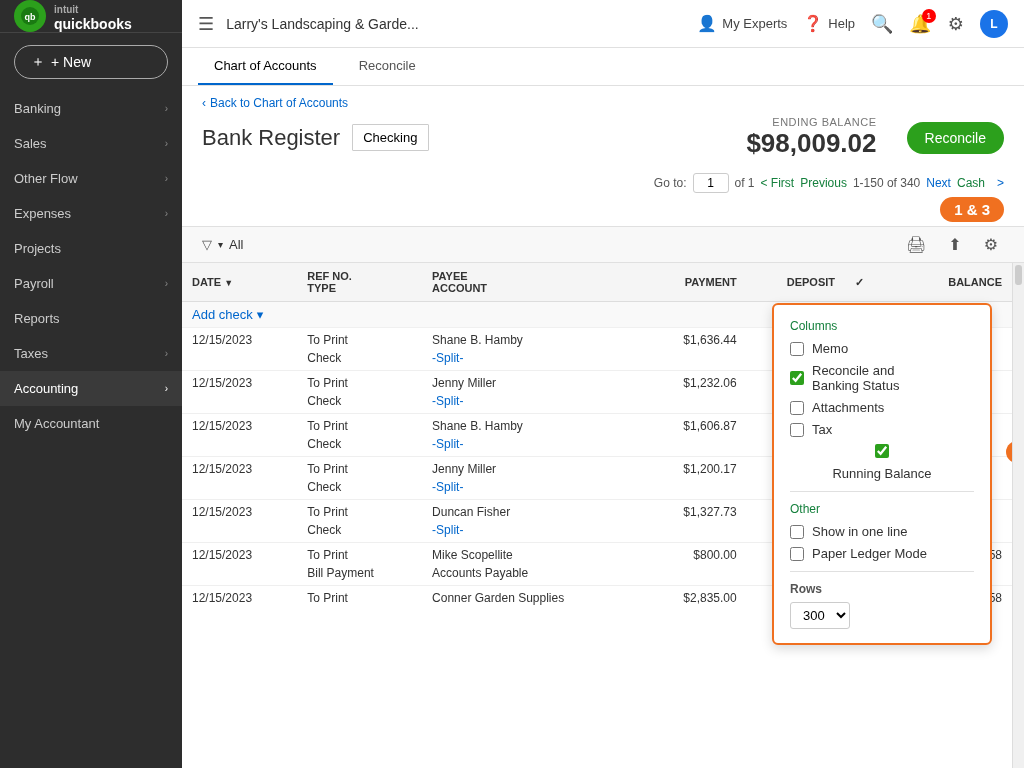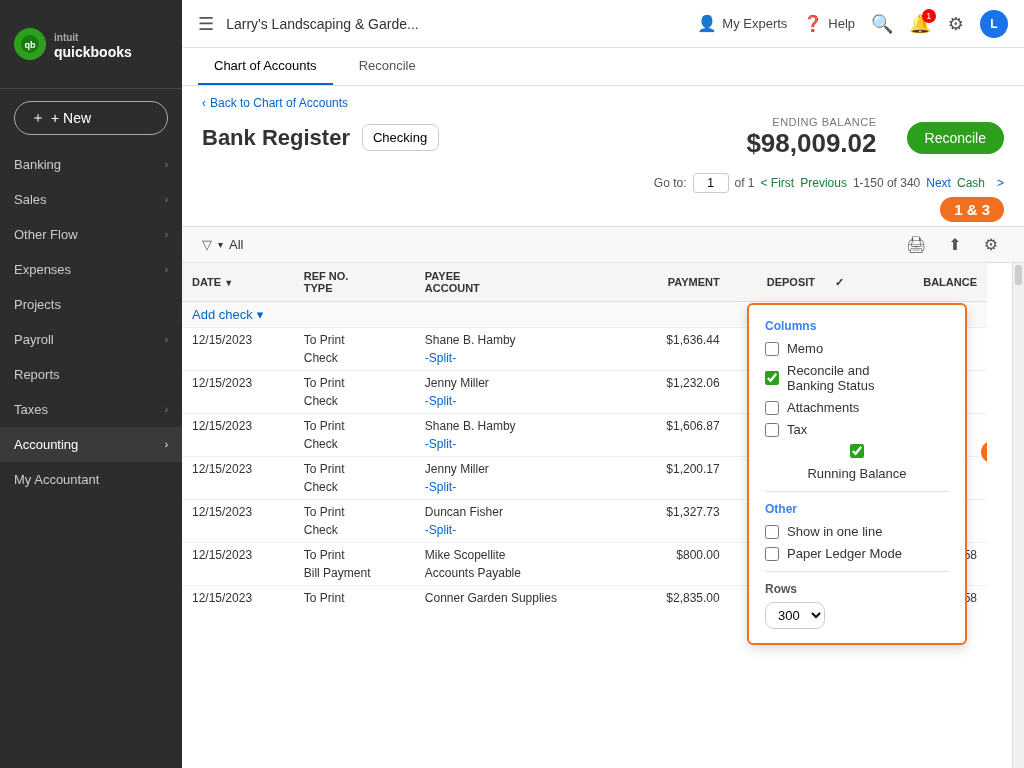--- a/index.html
+++ b/index.html
@@ -1,20 +1,20 @@
 <!DOCTYPE html>
 <html><head>
   <meta charset="utf-8">
   <style>
     * { box-sizing: border-box; margin: 0; padding: 0; }
     body { font-family: -apple-system, BlinkMacSystemFont, 'Segoe UI', sans-serif; font-size: 13px; background: #f0f0f0; display: flex; height: 768px; overflow: hidden; }
 
     
     .sidebar { width: 182px; background: #2d2d2d; color: #ccc; display: flex; flex-direction: column; flex-shrink: 0; height: 768px; }
-    .sidebar-logo { display: flex; align-items: center; padding: 28px 14px; gap: 8px; border-bottom: 1px solid #444; }
+    .sidebar-logo { display: flex; align-items: center; padding: 0 14px; gap: 8px; border-bottom: 1px solid #444; }
     .logo-icon { width: 32px; height: 32px; background: #2ca01c; border-radius: 50%; display: flex; align-items: center; justify-content: center; color: white; font-size: 10px; font-weight: bold; }
     .new-btn { margin: 12px 14px; background: transparent; border: 1.5px solid #aaa; border-radius: 20px; color: #fff; padding: 7px 16px; font-size: 14px; cursor: pointer; display: flex; align-items: center; gap: 6px; }
     .sidebar-nav { flex: 1; overflow-y: auto; }
     .nav-item { display: flex; align-items: center; justify-content: space-between; padding: 10px 14px; cursor: pointer; color: #ccc; font-size: 13px; }
     .nav-item.active { background: #3a3a3a; color: #fff; }
     .nav-item .chevron { font-size: 10px; color: #888; }
     .nav-item.active .chevron { color: #fff; }
 
     
     .main { flex: 1; display: flex; flex-direction: column; background: #fff; overflow: hidden; }
@@ -30,23 +30,23 @@
     .avatar { width: 28px; height: 28px; background: #1a73e8; border-radius: 50%; color: white; display: flex; align-items: center; justify-content: center; font-size: 12px; font-weight: bold; cursor: pointer; }
 
     
     .tabs { display: flex; gap: 10px; border-bottom: 1px solid #e0e0e0; padding: 0 16px; background: #fff; }
     .tab { padding: 10px 16px; font-size: 13px; cursor: pointer; color: #555; border-bottom: 2px solid transparent; }
     .tab.active { color: #000; border-bottom: 2px solid #0066cc; font-weight: 500; }
 
     
     .content { flex: 1; overflow: hidden; display: flex; flex-direction: column; }
     .back-link { color: #0066cc; font-size: 12px; cursor: pointer; display: flex; align-items: center; gap: 4px; }
-    .register-title { font-size: 22px; font-weight: 700; color: #333; }
+    .register-title { font-size: 22px; font-weight: 400; color: #333; }
     .account-select-wrapper { display: flex; align-items: center; gap: 4px; }
-    .account-select { border: 1px solid #ccc; border-radius: 7px; padding: 5px 10px; font-size: 13px; background: #fff; cursor: pointer; appearance: none; }
+    .account-select { border: 1px solid #ccc; border-radius: 1px; padding: 5px 10px; font-size: 13px; background: #fff; cursor: pointer; appearance: none; }
     .ending-label { font-size: 11px; color: #777; text-transform: uppercase; letter-spacing: 0.5px; }
     .ending-amount { font-size: 26px; font-weight: 600; color: #333; }
     .reconcile-btn { background: #2ca01c; color: white; border: none; border-radius: 20px; padding: 8px 18px; font-size: 14px; cursor: pointer; font-weight: 500; }
 
     
     .pagination { display: flex; align-items: center; justify-content: flex-end; padding: 4px 20px; font-size: 12px; color: #555; gap: 6px; }
     .pagination input { width: 36px; border: 1px solid #ccc; border-radius: 3px; padding: 2px 4px; text-align: center; font-size: 12px; }
     .pagination a { color: #15803d; cursor: pointer; text-decoration: none; }
 
     
@@ -62,32 +62,32 @@
     .register-table { width: 100%; border-collapse: collapse; font-size: 12px; }
     .register-table th { background: #f5f5f5; padding: 7px 10px; text-align: left; font-weight: 600; font-size: 11px; color: #333; border-bottom: 1px solid #ddd; white-space: nowrap; }
     .register-table th.right { text-align: right; }
     .register-table td { padding: 5px 10px; border-bottom: 1px solid #f0f0f0; color: #333; vertical-align: middle; }
     .register-table td.right { text-align: right; }
     .register-table td.link { color: #0066cc; cursor: pointer; }
     .add-row { background: #f9f9f9; }
     .add-check { display: flex; align-items: center; gap: 4px; color: #0066cc; cursor: pointer; font-size: 13px; font-weight: 400; }
     .row-pair-top td { border-bottom: none; padding-bottom: 2px; }
     .row-pair-bottom td { padding-top: 2px; border-bottom: 1px solid #efefef; }
-    .table-container { display: flex; flex: 1; overflow: hidden; gap: 25px; }
+    .table-container { display: flex; flex: 1; overflow: hidden; }
 
     
     .columns-popup { position: absolute; right: 20px; top: 40px; background: #fff; border: 2px solid #f07020; border-radius: 6px; padding: 14px 16px; width: 220px; box-shadow: 0 4px 12px rgba(0,0,0,0.15); z-index: 100; }
-    .popup-section-title { font-size: 12px; font-weight: 700; color: #3b82f6; margin-bottom: 8px; }
+    .popup-section-title { font-size: 12px; font-weight: 400; color: #15803d; margin-bottom: 8px; }
     .popup-item { display: flex; align-items: center; gap: 8px; margin-bottom: 7px; font-size: 13px; color: #333; }
     .popup-item input[type="checkbox"] { width: 14px; height: 14px; cursor: pointer; accent-color: #2ca01c; }
     .popup-divider { border: none; border-top: 1px solid #e0e0e0; margin: 10px 0; }
     .rows-section { margin-top: 6px; }
     .rows-label { font-size: 12px; font-weight: 600; color: #555; margin-bottom: 6px; }
     .rows-select-wrapper { display: flex; align-items: center; }
-    .rows-select { border: 1px solid #ccc; border-radius: 9px; padding: 4px 8px; font-size: 13px; background: #fff; cursor: pointer; }
+    .rows-select { border: 1px solid #ccc; border-radius: 3px; padding: 4px 8px; font-size: 13px; background: #fff; cursor: pointer; }
 
     
     .badge { background: #f07020; color: white; border-radius: 20px; padding: 4px 12px; font-size: 15px; font-weight: 700; display: inline-block; }
     .ending-reconcile { display: flex; align-items: center; gap: 30px; }
   </style>
 </head>
 <body>
 
 <div class="sidebar">
   <div class="sidebar-logo">

